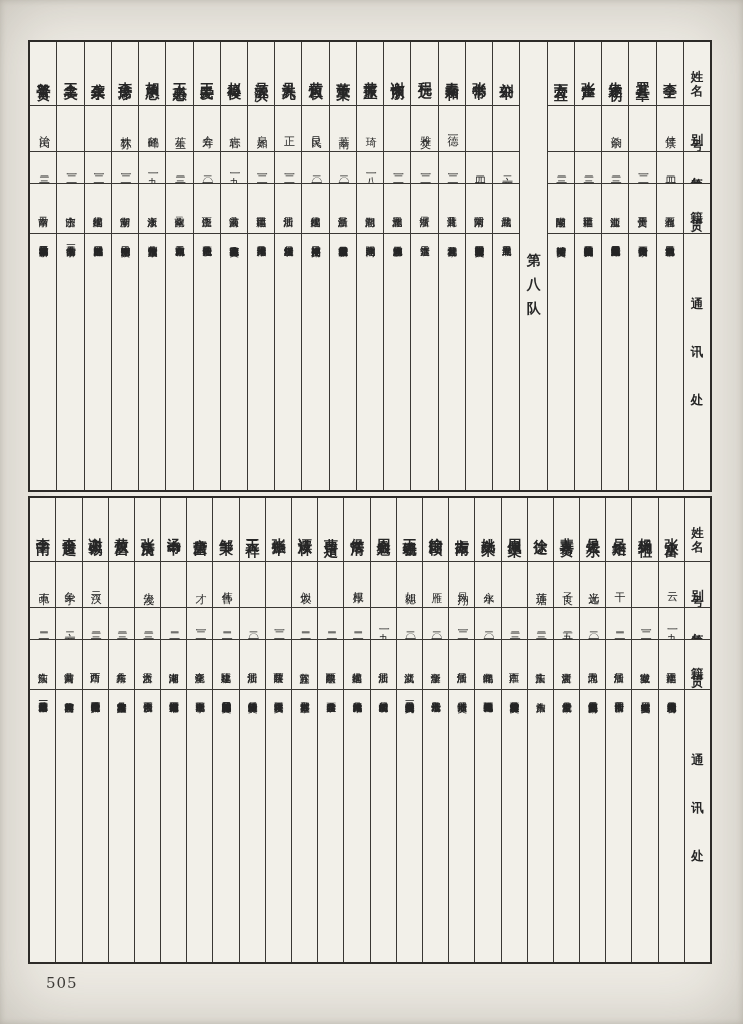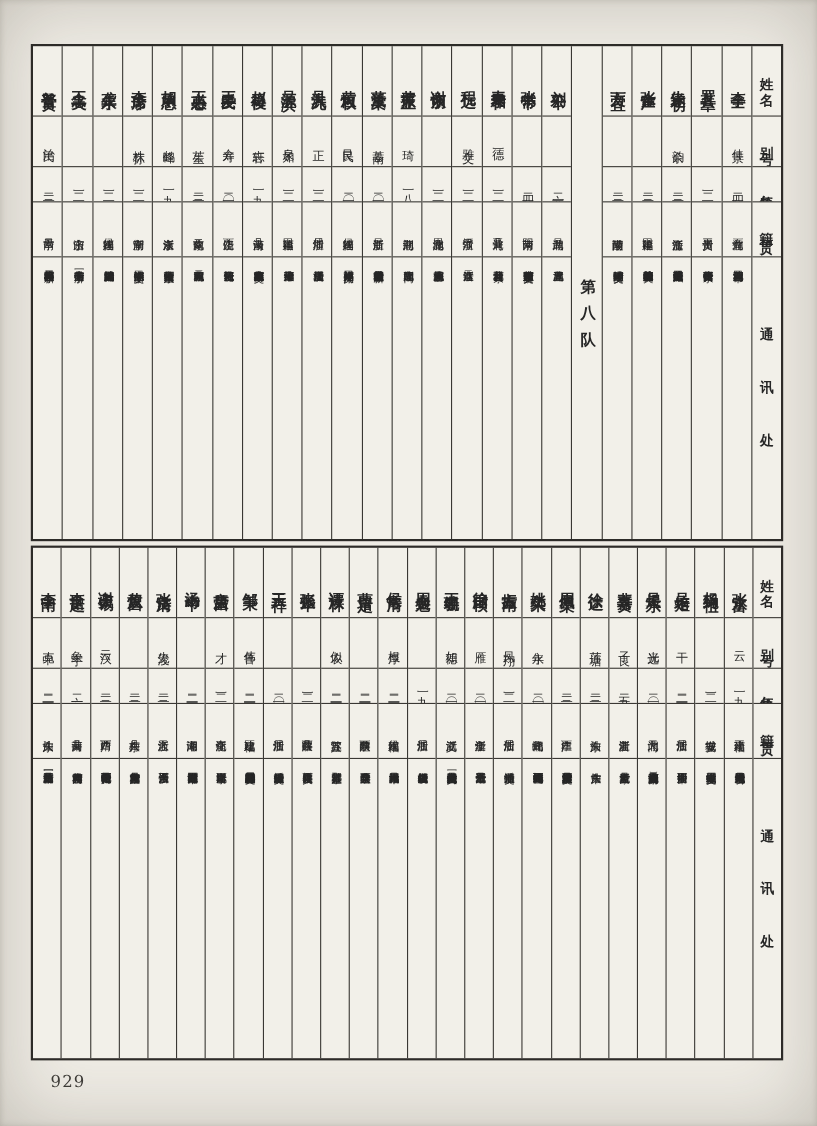--- a/index.html
+++ b/index.html
@@ -917,14 +917,14 @@
           <span class="vtext">二二</span>
         </div>
         <div class="cell c-native">
           <span class="vtext">广东汕头</span>
         </div>
         <div class="cell c-address">
           <span class="vtext">香港邮政信箱第一五三一号转</span>
         </div>
       </div>
     </div>
-  <div class="page-num">929</div>
+  <div class="page-num">505</div>
 </div>
 
 </body></html>

